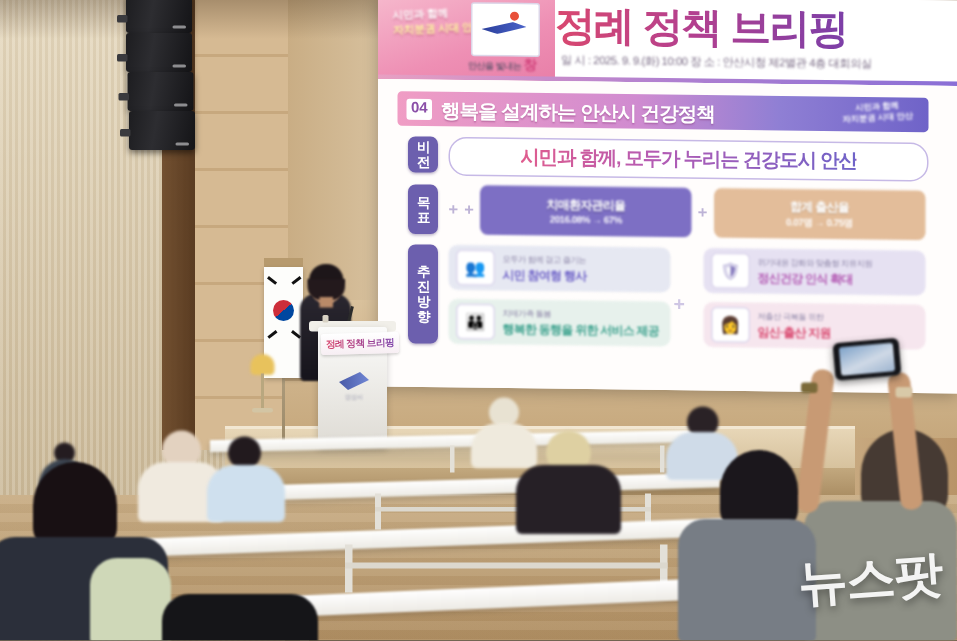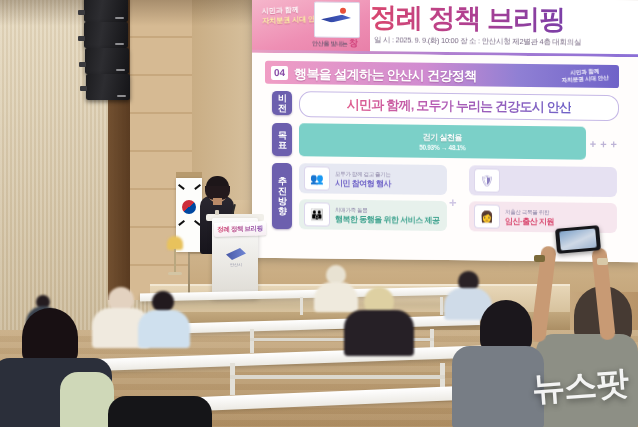--- a/index.html
+++ b/index.html
@@ -193,27 +193,31 @@
         </div>
         <div class="vision-box">
           <span class="vision-text">시민과 함께, 모두가 누리는 건강도시 안산</span>
         </div>
 
         <div class="row-label" style="left:20px;top:70px;height:33px;">
           <span>목</span>
           <span>표</span>
         </div>
         <div class="goal-wrap">
-          <div class="goal blur-soft" style="background:#7bd0c8;">
-            <div class="g1">걷기 실천율</div>
-            <div class="g2">50.93% → 48.1%</div>
-          </div>
           <span class="plus">+</span>
           <span class="plus">+</span>
+          <div class="goal blur-soft" style="background:#7d6fc4;">
+            <div class="g1">치매환자관리율</div>
+            <div class="g2">2016.08% → 67%</div>
+          </div>
           <span class="plus">+</span>
+          <div class="goal blur-soft" style="background:#e3bd9a;">
+            <div class="g1">합계 출산율</div>
+            <div class="g2">0.07명 → 0.75명</div>
+          </div>
         </div>
 
         <div class="row-label" style="left:20px;top:110px;height:66px;">
           <span>추</span>
           <span>진</span>
           <span>방</span>
           <span>향</span>
         </div>
         <div class="dir-wrap">
           <div class="dcol" style="left:0;top:0;">
@@ -229,20 +233,24 @@
               <div class="dtxt">
                 <div class="t1">치매가족 돌봄</div>
                 <div class="t2" style="color:#3fa38f;">행복한 동행을 위한 서비스 제공</div>
               </div>
             </div>
           </div>
           <span class="mid-plus">+</span>
           <div class="dcol" style="left:170px;top:0;">
             <div class="dcard blur-soft" style="background:#e6e1f2;">
               <div class="dicon">🛡</div>
+              <div class="dtxt">
+                <div class="t1">위기대응 강화와 맞춤형 치유지원</div>
+                <div class="t2" style="color:#b45bb4;">정신건강 인식 확대</div>
+              </div>
             </div>
             <div class="dcard blur-soft" style="background:#f6e6ee;">
               <div class="dicon">👩</div>
               <div class="dtxt">
                 <div class="t1">저출산 극복을 위한</div>
                 <div class="t2" style="color:#d9486f;">임신·출산 지원</div>
               </div>
             </div>
           </div>
         </div>

